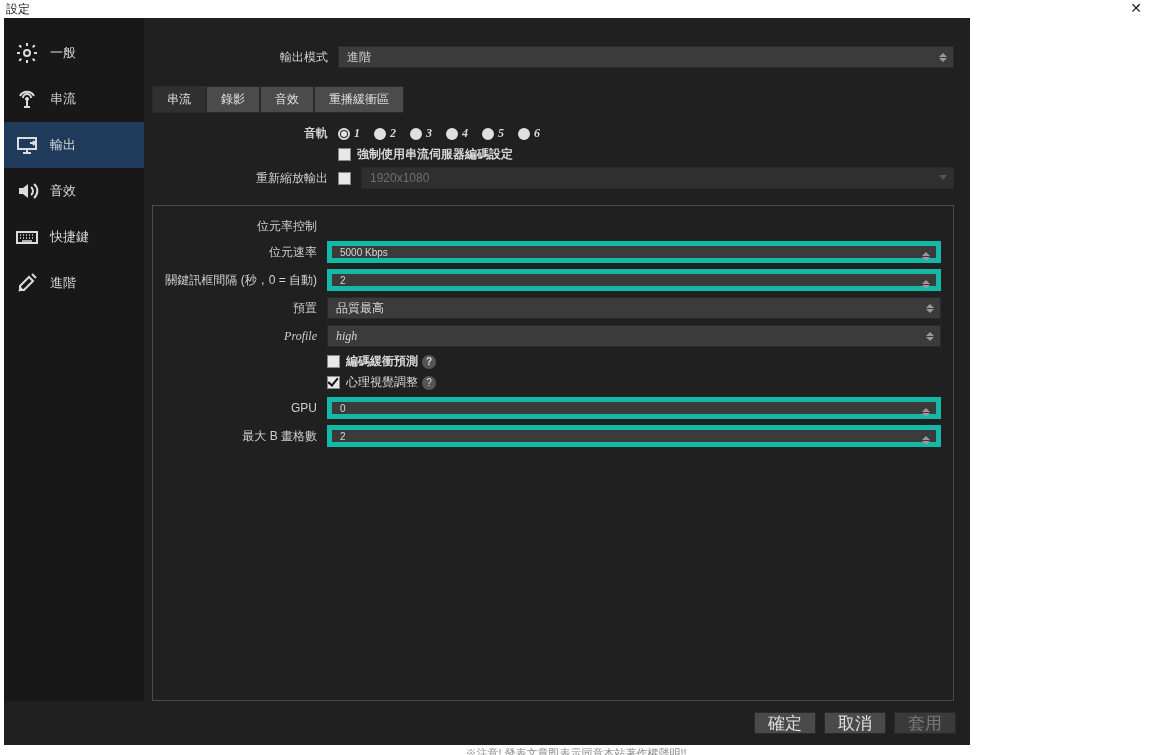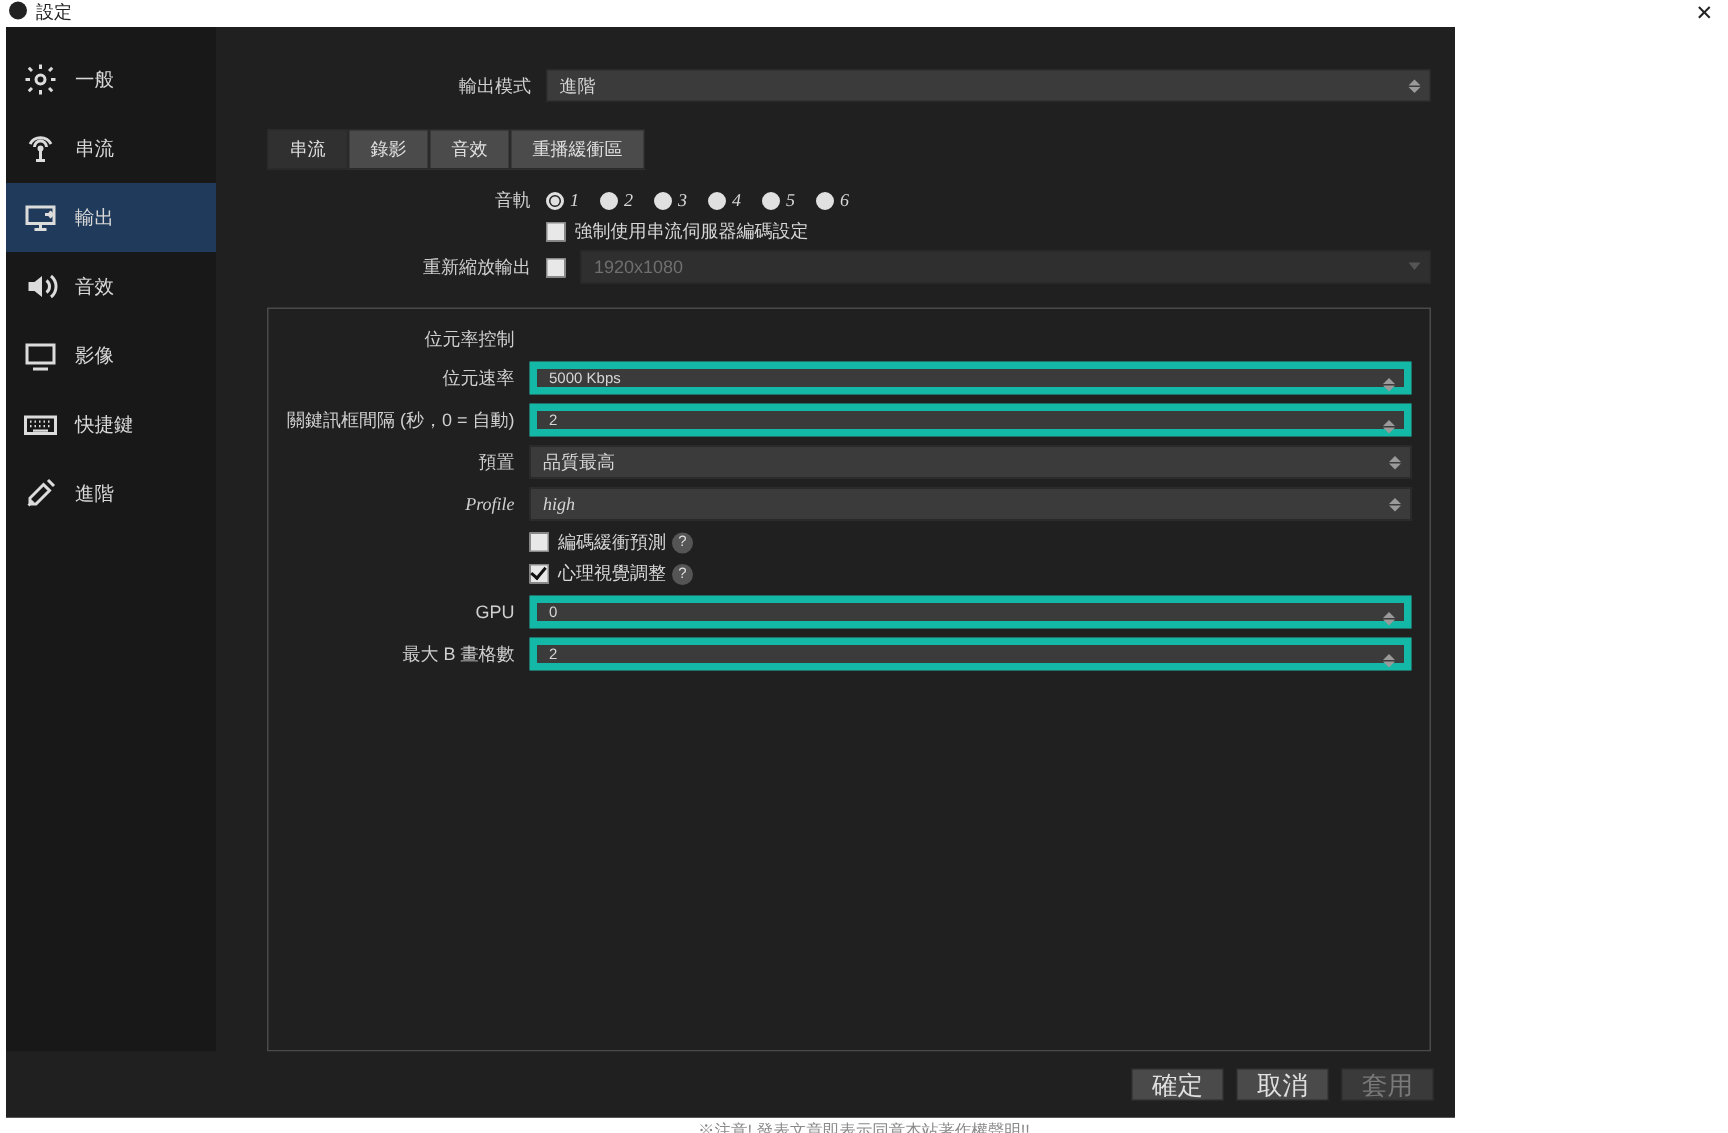--- a/index.html
+++ b/index.html
@@ -8,40 +8,41 @@
   
   .titlebar {
     height: 18px;
     background: #fff;
     display: flex;
     align-items: flex-start;
     padding: 0 6px;
     font-size: 12px;
     color: #222;
     position: relative;
+    flex-direction: column;
   }
   .titlebar .icon-dot {
     width: 12px; height: 12px; border-radius: 50%; background: #222;
     margin-right: 6px; margin-top: 1px;
   }
   .titlebar .close {
     position: absolute; right: 10px; top: 0; font-size: 14px; cursor: pointer;
   }
 
   
   .frame {
     position: absolute;
     left: 4px; top: 18px;
     width: 966px; height: 727px;
     background: #202020;
     display: flex;
     flex-direction: column;
   }
 
-  .body { flex: 1 1 auto; display: flex; min-height: 0; gap: 26px; }
+  .body { flex: 1 1 auto; display: flex; min-height: 0; }
 
   
   .sidebar {
     width: 140px;
     background: #181818;
     padding-top: 12px;
     padding-bottom: 8px;
   }
   .sidebar-item {
     height: 46px;
@@ -70,21 +71,21 @@
     color: #d8d8d8;
     font-size: 13px;
     justify-content: flex-end;
   }
 
   .row {
     display: flex;
     align-items: center;
     margin-bottom: 6px;
   }
-  .row.tight { margin-bottom: 4px; }
+  .row.tight { margin-bottom: 4px; font-weight: bold; }
   .row .label {
     width: 186px;
     min-width: 186px;
     text-align: right;
     padding-right: 10px;
     font-size: 12px;
     color: #d0d0d0;
   }
 
   .select {
@@ -275,29 +276,20 @@
           <svg width="24" height="24" viewBox="0 0 24 24">
               <path fill="#dcdcdc" stroke="none" d="M4 9h4l5-4v14l-5-4H4z"></path>
               <path stroke-width="2" d="M16 8a5 5 0 0 1 0 8M19 5a9 9 0 0 1 0 14"></path>
             </svg>
         </span>
         <span>音效</span>
       </div>
       <div class="sidebar-item">
         <span class="icon">
           <svg width="24" height="24" viewBox="0 0 24 24">
-              <rect x="3" y="5" width="18" height="12" stroke-width="2"></rect>
-              <path stroke-width="2" d="M7 21h10"></path>
-            </svg>
-        </span>
-        <span>影像</span>
-      </div>
-      <div class="sidebar-item">
-        <span class="icon">
-          <svg width="24" height="24" viewBox="0 0 24 24">
               <rect x="2" y="7" width="20" height="11" stroke-width="2"></rect>
               <path stroke-width="1.5" d="M5 10h1M8 10h1M11 10h1M14 10h1M17 10h1M5 13h1M8 13h1M11 13h1M14 13h1M17 13h1M7 16h10"></path>
             </svg>
         </span>
         <span>快捷鍵</span>
       </div>
       <div class="sidebar-item">
         <span class="icon">
           <svg width="24" height="24" viewBox="0 0 24 24">
               <path stroke-width="2" d="M14 6l4 4-9 9-4-0 0-4zM17 3l4 4M4 20l3-3"></path>

